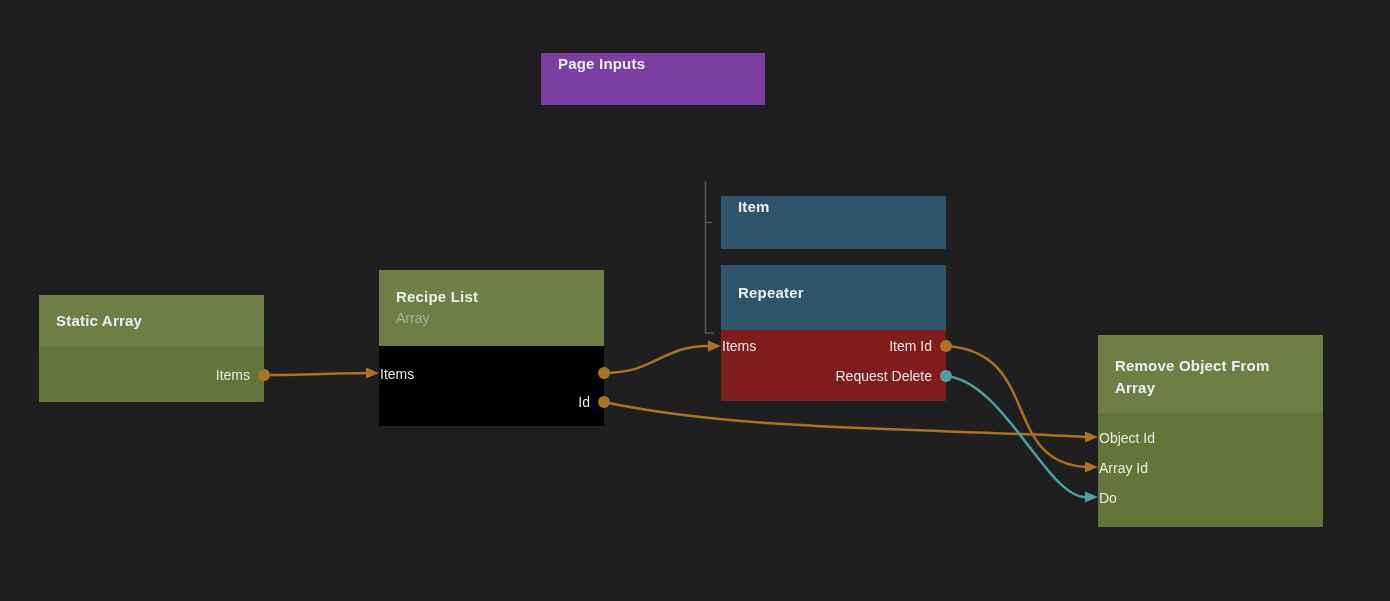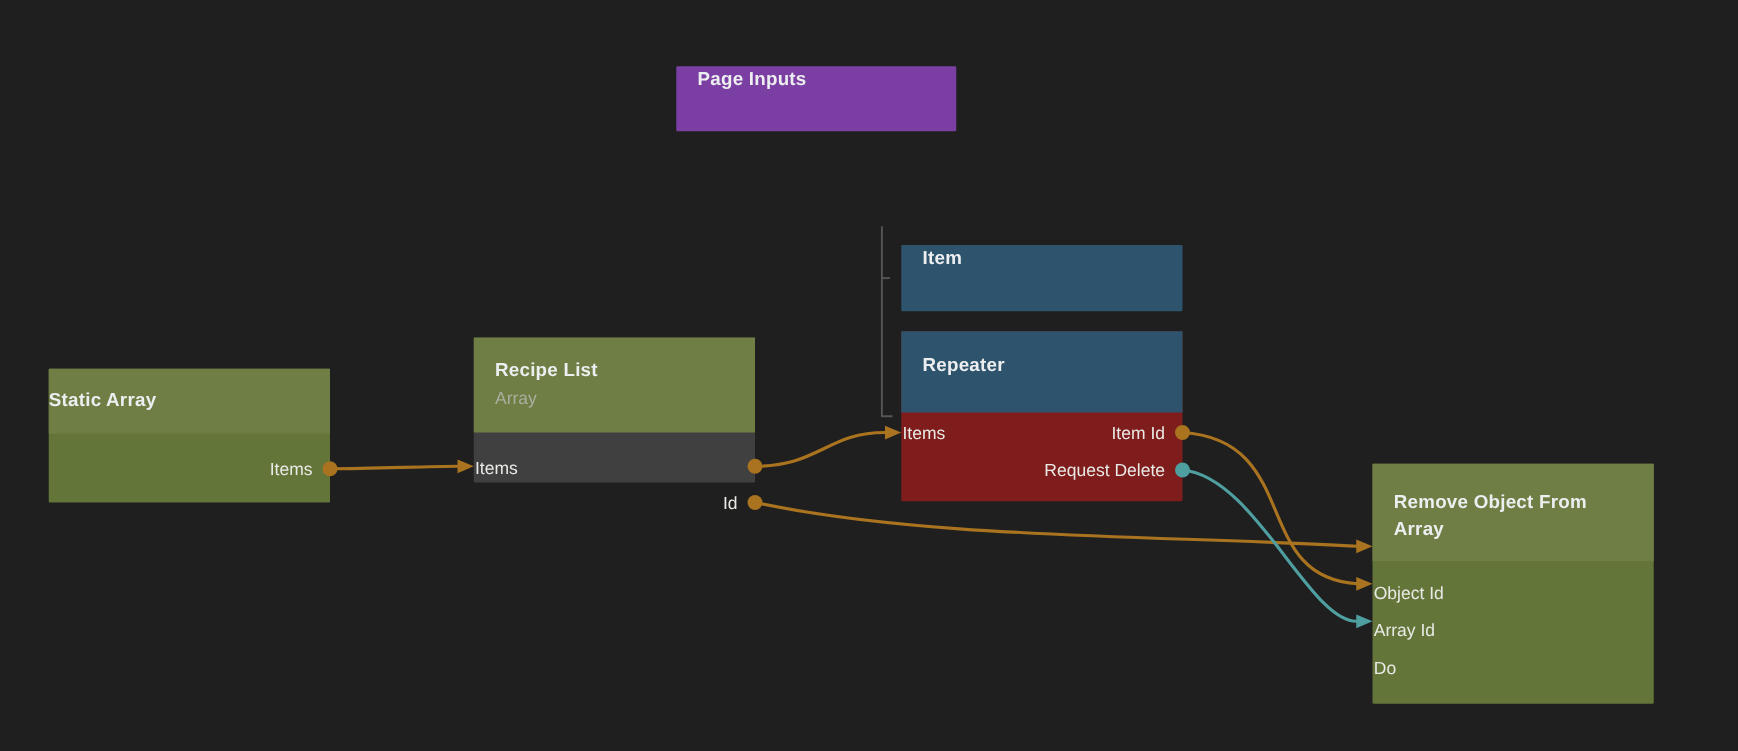--- a/index.html
+++ b/index.html
@@ -89,49 +89,49 @@
         <span class="port-label right">Item Id</span>
       </div>
       <div class="port-row" style="height:30px;">
         <span class="port-label"></span>
         <span class="port-label right">Request Delete</span>
       </div>
     </div>
   </div>
 
   <div class="node" style="left: 39px; top: 295px; width: 225px; height: 107px; background-color: rgb(99, 117, 56);">
-    <div class="node-header" style="height: 52px; display: flex; align-items: center; background-color: rgb(110, 126, 68);">
+    <div class="node-header" style="height: 52px; display: flex; align-items: center; padding-left: 17px; background-color: rgb(110, 126, 68);">
       <div class="node-title">Static Array</div>
     </div>
     <div class="node-body" style="height:55px; display:flex; align-items:center;">
       <div class="port-row" style="height:30px; width:100%;">
         <span class="port-label"></span>
         <span class="port-label right">Items</span>
       </div>
     </div>
   </div>
 
-  <div class="node" style="left: 379px; top: 270px; width: 225px; height: 116px; background-color: #404040;">
+  <div class="node" style="left: 379px; top: 270px; width: 225px; height: 156px; background-color: #000000;">
     <div class="node-header hdr-pad" style="height: 76px; padding-top: 16px; background-color: rgb(110, 126, 68);">
       <div class="node-title">Recipe List</div>
       <div class="node-subtitle">Array</div>
     </div>
     <div class="node-body" style="padding-top:14px;">
       <div class="port-row" style="height:28px;">
         <span class="port-label">Items</span>
         <span class="port-label right"></span>
       </div>
       <div class="port-row" style="height:28px;">
         <span class="port-label"></span>
         <span class="port-label right">Id</span>
       </div>
     </div>
   </div>
 
-  <div class="node" style="left: 1098px; top: 335px; width: 225px; height: 192px; background-color: rgb(99, 117, 56); margin-top: 36px;">
+  <div class="node" style="left: 1098px; top: 335px; width: 225px; height: 192px; background-color: rgb(99, 117, 56);">
     <div class="node-header hdr-pad" style="height: 78px; padding-top: 20px; background-color: rgb(110, 126, 68);">
       <div class="node-title" style="max-width:170px;">Remove Object From Array</div>
     </div>
     <div class="node-body" style="padding-top:10px;">
       <div class="port-row" style="height:30px;">
         <span class="port-label">Object Id</span>
       </div>
       <div class="port-row" style="height:30px;">
         <span class="port-label">Array Id</span>
       </div>

